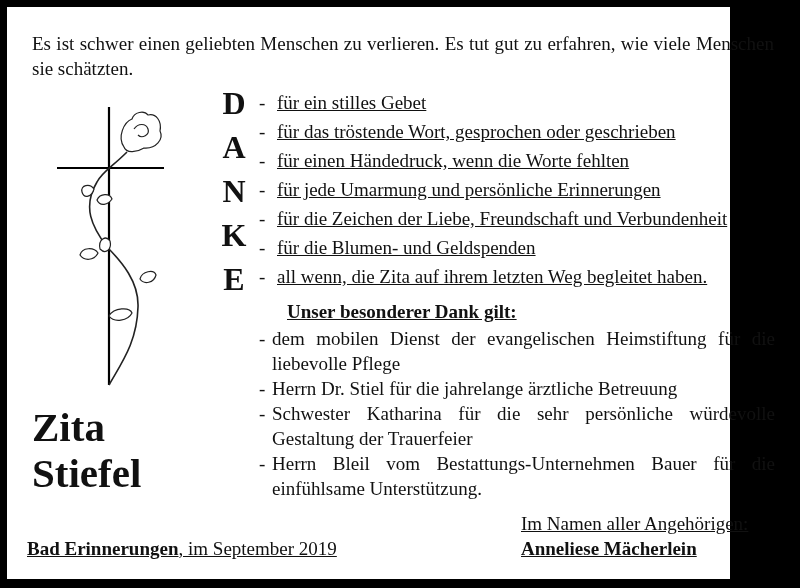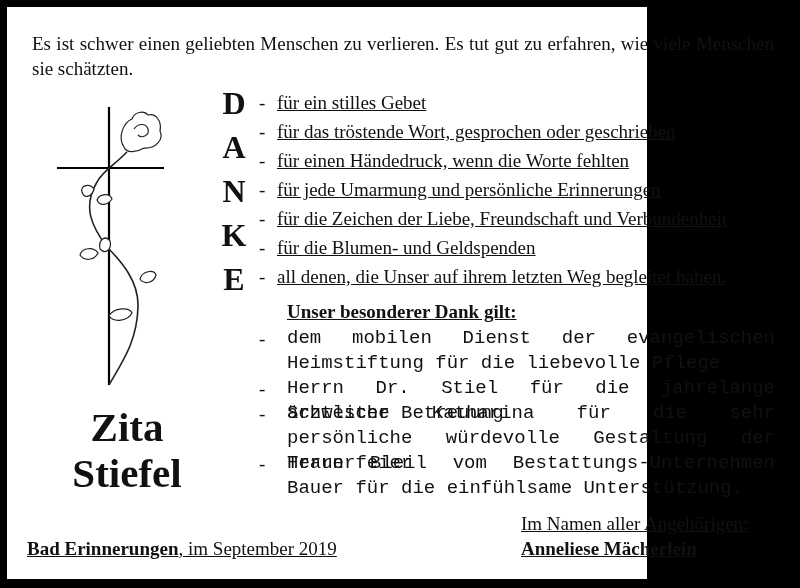--- a/index.html
+++ b/index.html
@@ -1,39 +1,39 @@
 <!DOCTYPE html>
 <html><head>
   <meta charset="utf-8">
   <style>
     html, body { margin: 0; padding: 0; background: #000; }
     body { width: 800px; height: 588px; overflow: hidden; position: relative; }
     .frame {
-      position: absolute; left: 7px; top: 7px; width: 640px; height: 572px;
+      position: absolute; left: 7px; top: 7px; width: 723px; height: 572px;
       background: #fff;
       font-family: "Liberation Serif", serif; color: #111;
     }
     .intro {
       position: absolute; left: 25px; top: 24px; width: 742px;
       font-size: 19px; line-height: 25px; text-align: justify; text-align-last: left;
     }
     .cross { position: absolute; left: 45px; top: 100px; width: 120px; height: 280px; }
     .danke-letter {
       position: absolute; left: 213px; width: 28px; text-align: center;
       font-weight: bold; font-size: 32px; line-height: 32px;
     }
     .line { position: absolute; font-size: 19px; line-height: 22px; white-space: nowrap; text-decoration: underline; }
     .dash { display: inline-block; width: 18px; }
     .bold { font-weight: bold; }
     .name {
-      position: absolute; left: 25px; width: 190px; text-align: center;
+      position: absolute; left: 25px; width: 190px; text-align: left;
       font-weight: bold; font-size: 41px; line-height: 44px;
     }
     .spec-item { position: absolute; left: 252px; width: 516px; font-size: 19px; line-height: 25px; }
-    .spec-item .txt { display: block; margin-left: 28px; text-align: justify; text-align-last: left; font-family: Liberation Mono, monospace; }
+    .spec-item .txt { display: block; margin-left: 13px; text-align: justify; text-align-last: left; }
     .spec-item .dash2 { position: absolute; left: 0; top: 0; }
   </style>
 </head>
 <body>
 
 <div class="frame">
 
   <div class="intro">Es ist schwer einen geliebten Menschen zu verlieren. Es tut gut zu erfahren, wie viele Menschen sie schätzten.</div>
 
   <svg class="cross" viewBox="0 0 120 280">
@@ -57,21 +57,21 @@
   <div class="danke-letter" style="top:168px">N</div>
   <div class="danke-letter" style="top:212px">K</div>
   <div class="danke-letter" style="top:256px">E</div>
 
   <div class="line" style="left:252px; top:85px"><span class="dash">-</span><span>für ein stilles Gebet</span></div>
   <div class="line" style="left:252px; top:114px"><span class="dash">-</span><span>für das tröstende Wort, gesprochen oder geschrieben</span></div>
   <div class="line" style="left:252px; top:143px"><span class="dash">-</span><span>für einen Händedruck, wenn die Worte fehlten</span></div>
   <div class="line" style="left:252px; top:172px"><span class="dash">-</span><span>für jede Umarmung und persönliche Erinnerungen</span></div>
   <div class="line" style="left:252px; top:201px"><span class="dash">-</span><span>für die Zeichen der Liebe, Freundschaft und Verbundenheit</span></div>
   <div class="line" style="left:252px; top:230px"><span class="dash">-</span><span>für die Blumen- und Geldspenden</span></div>
-  <div class="line" style="left:252px; top:259px"><span class="dash">-</span><span>all denen, die Unser auf ihrem letzten Weg begleitet haben.</span></div>
+  <div class="line" style="left:252px; top:259px"><span class="dash">-</span><span>all wenn, die Zita auf ihrem letzten Weg begleitet haben.</span></div>
 
   <div class="line bold" style="left:280px; top:294px">Unser besonderer Dank gilt:</div>
 
   <div class="spec-item" style="top:319px">
     <span class="dash2">-</span>
     <span class="txt">dem mobilen Dienst der evangelischen Heimstiftung für die liebevolle Pflege</span>
   </div>
   <div class="spec-item" style="top:369px">
     <span class="dash2">-</span>
     <span class="txt">Herrn Dr. Stiel für die jahrelange ärztliche Betreuung</span>

